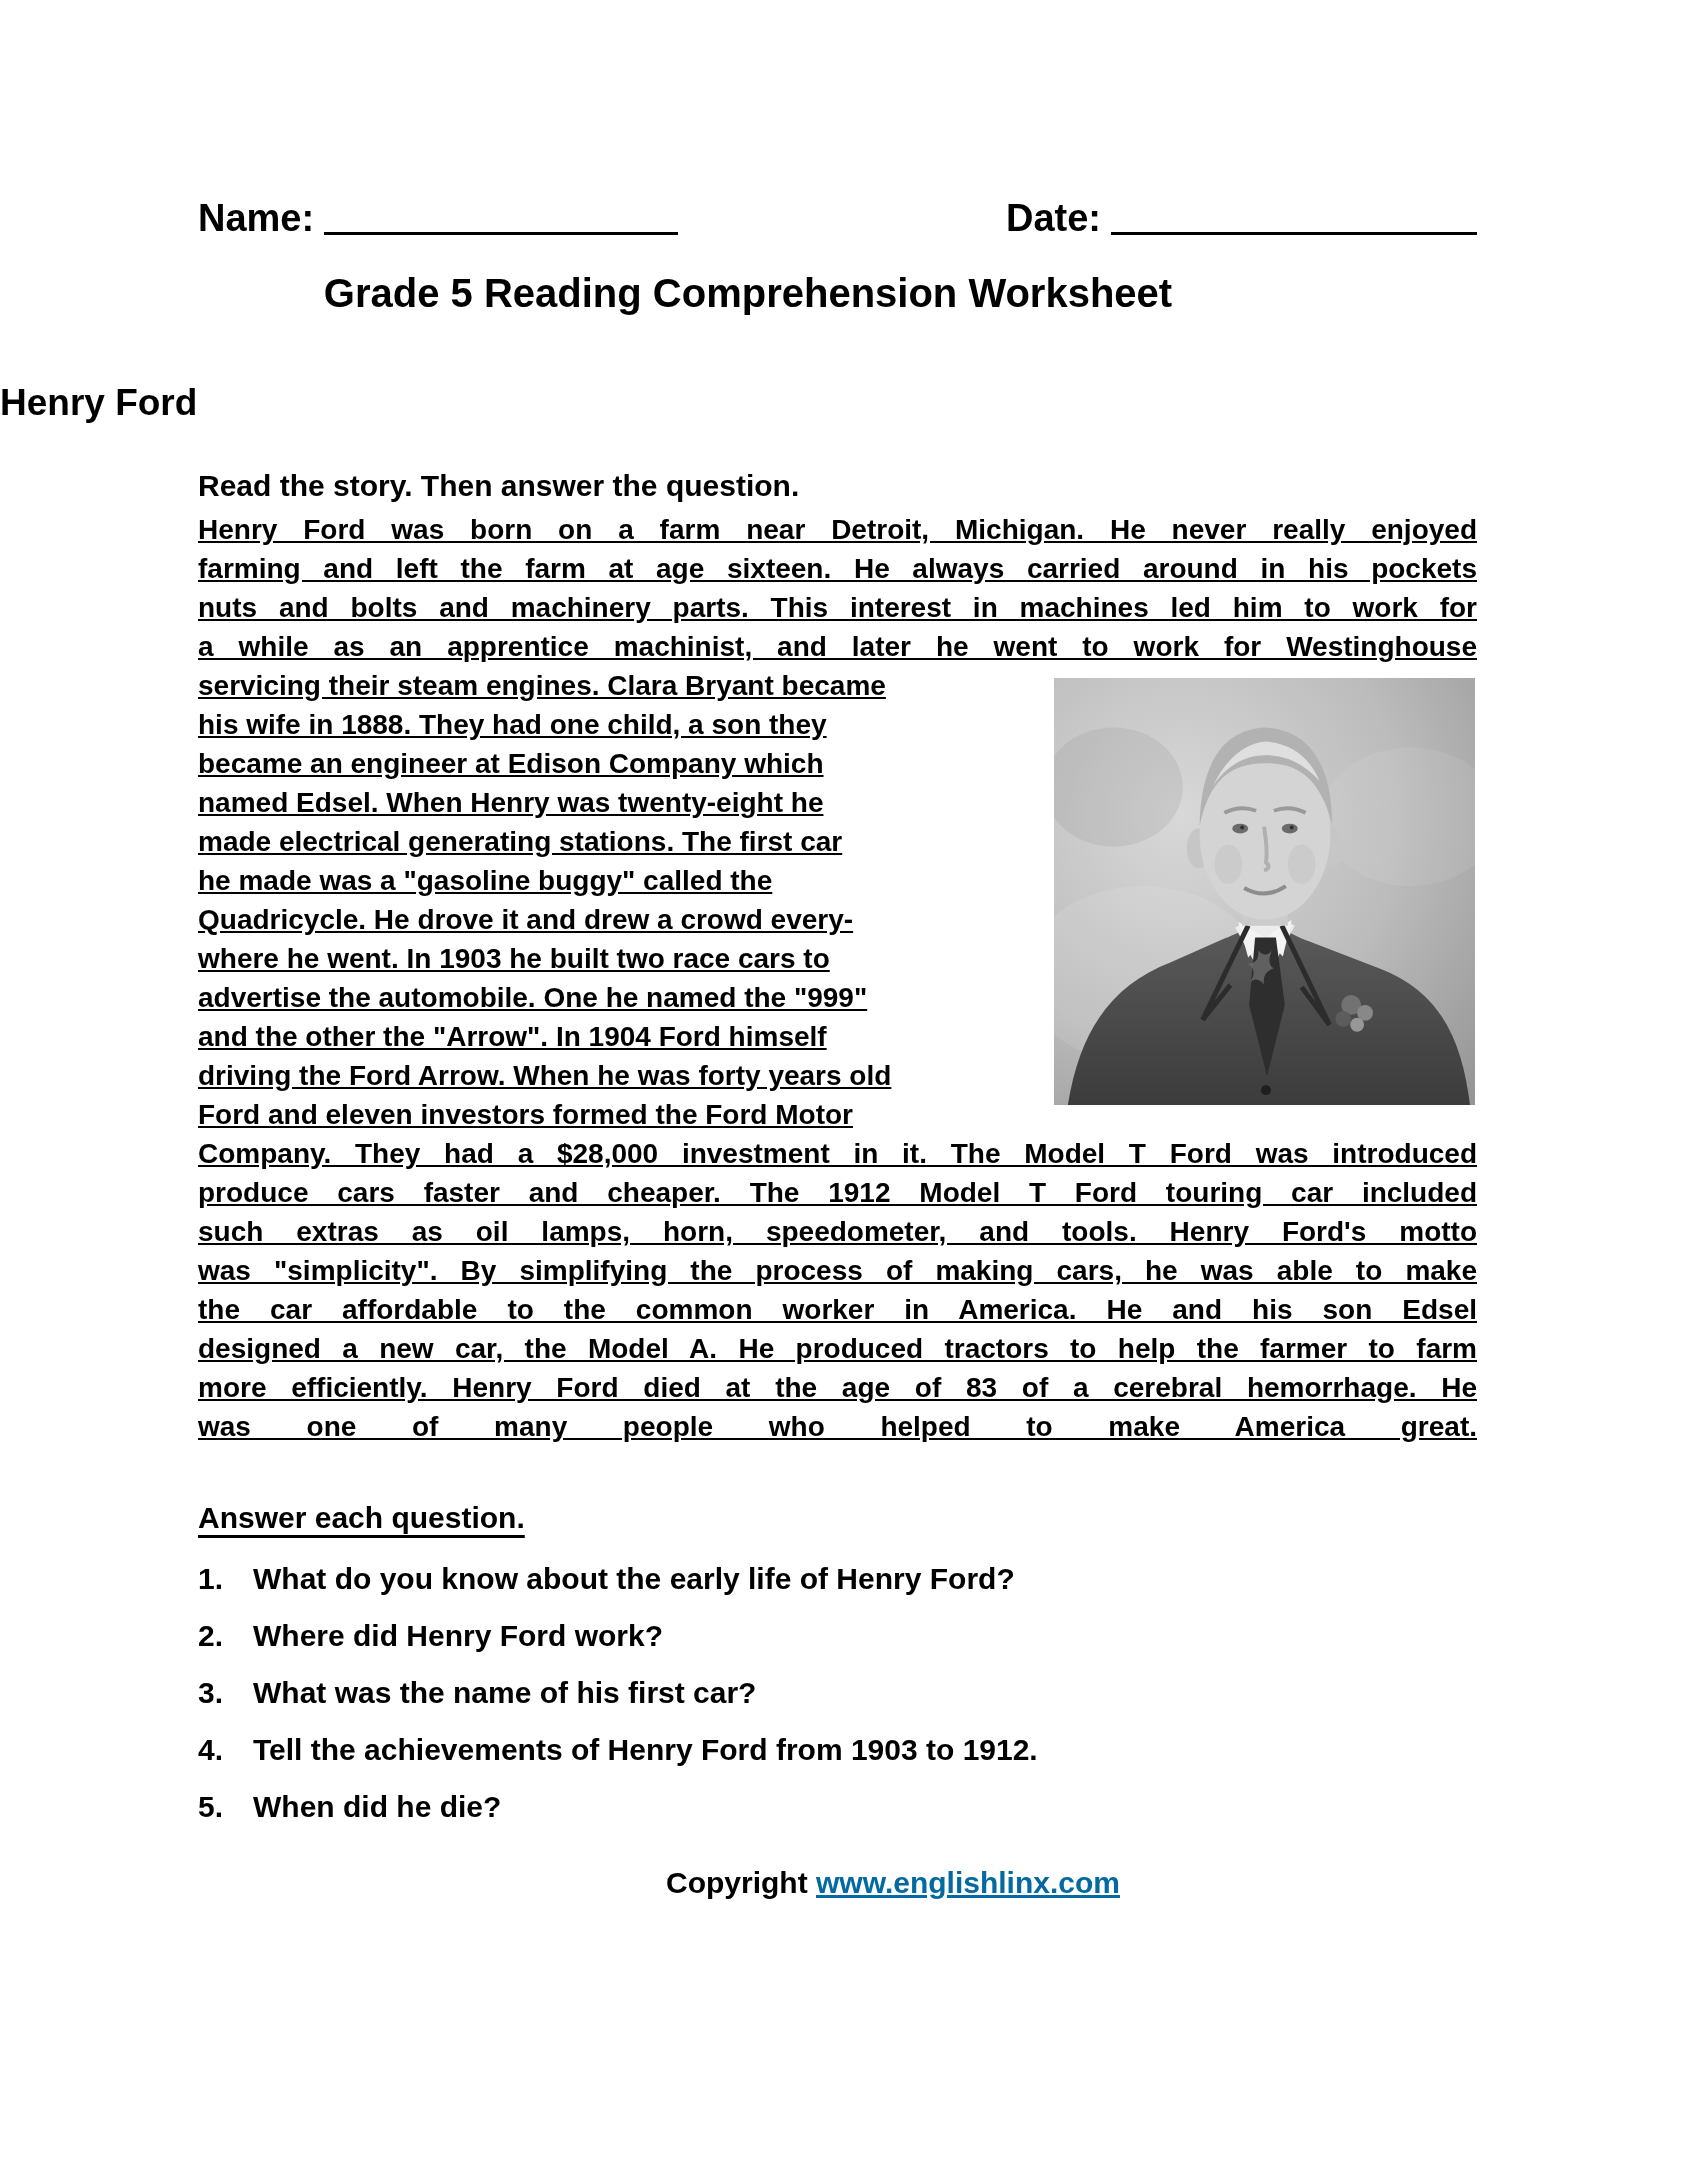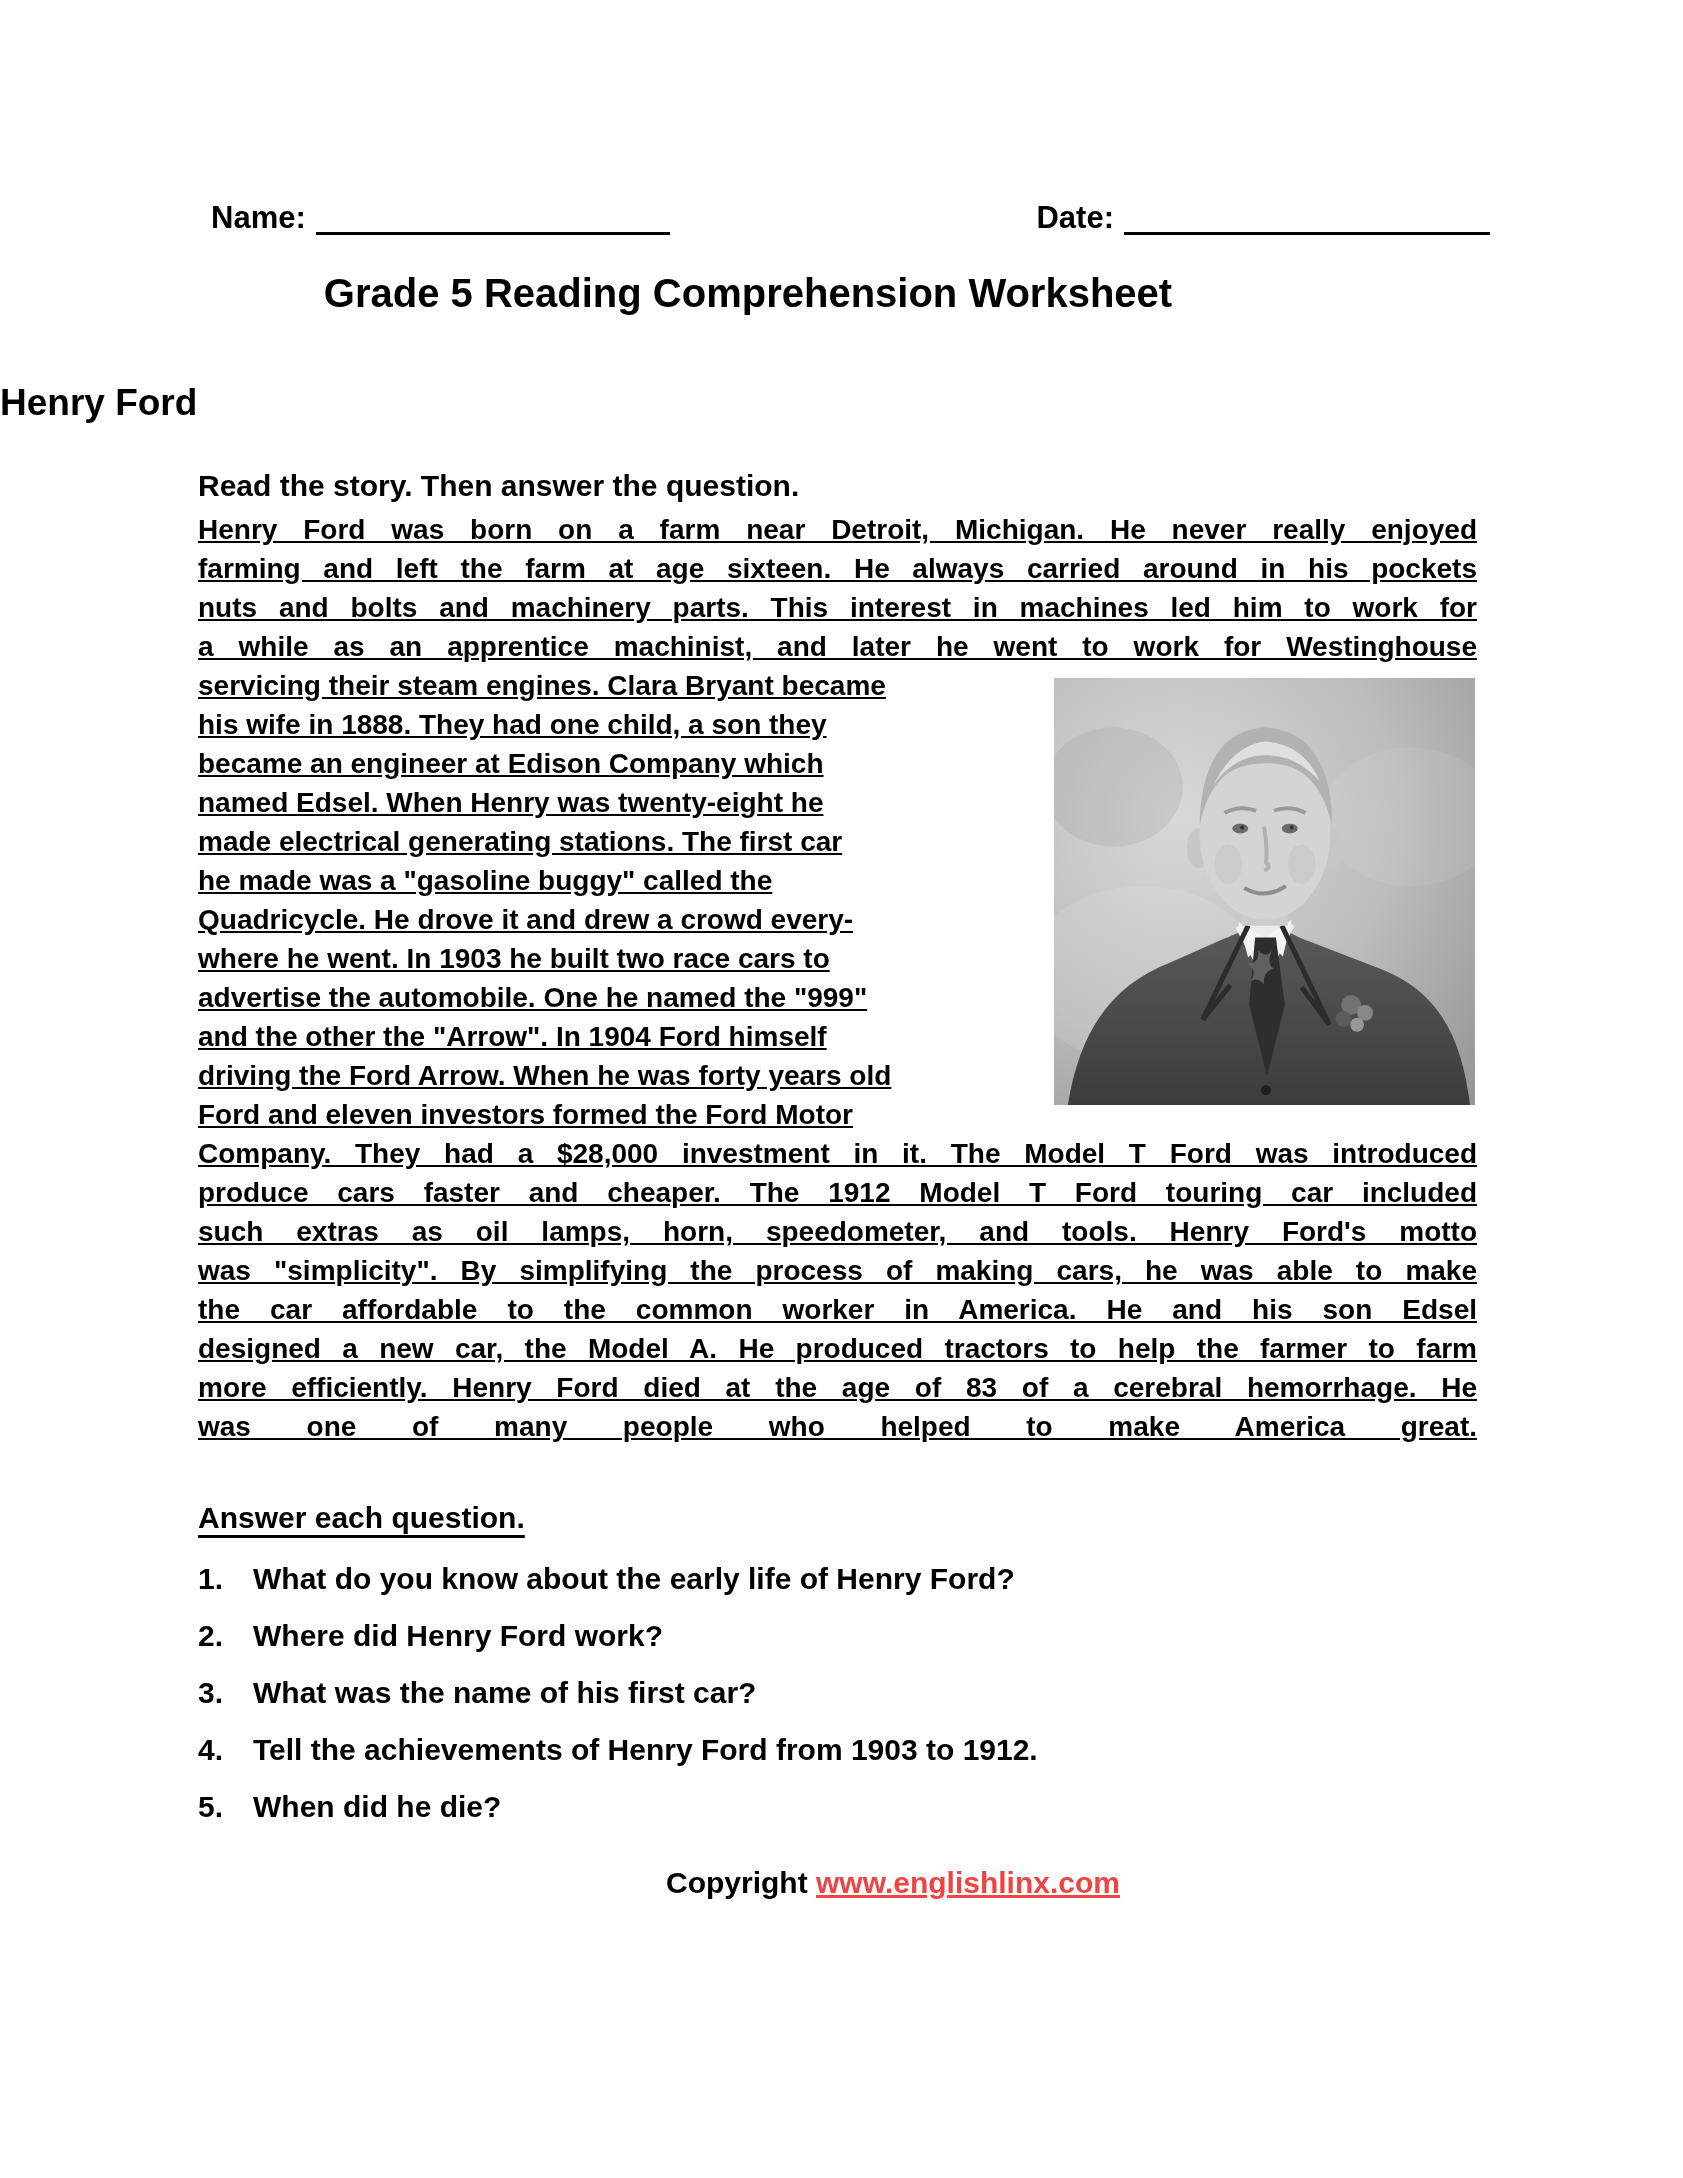--- a/index.html
+++ b/index.html
@@ -6,21 +6,21 @@
   body{
     width:1683px;height:2178px;background:#ffffff;color:#000;
     font-family:"Liberation Sans", sans-serif;font-weight:bold;
     overflow:hidden;position:relative;
   }
   .page{position:absolute;inset:0;}
 
   
   .name-date-row{
     position:absolute;top:201px;left:198px;width:1279px;
-    display:flex;align-items:flex-end;font-size:31px;line-height:34px;margin-left:13px;
+    display:flex;align-items:flex-end;font-size:38px;line-height:34px;
   }
   .blank-line{border-bottom:3px solid #000;height:30px;}
   .name-blank{width:354px;margin-left:10px;}
   .row-spacer{flex:1;}
   .date-blank{width:366px;margin-left:10px;}
 
   
   .title{position:absolute;top:271px;left:0;width:1496px;text-align:center;font-size:40px;}
   .subtitle{position:absolute;top:382px;left:0;width:1683px;font-size:37px;}
 
@@ -51,21 +51,21 @@
   .questions{position:absolute;top:1562px;left:198px;width:1279px;}
   .question{display:flex;font-size:30px;line-height:34px;margin-bottom:23px;}
   .q-num{width:55px;flex:0 0 55px;}
   .q-text{flex:1;}
 
   
   .footer{
     position:absolute;top:1865px;left:0;width:1683px;box-sizing:border-box;
     padding-left:103px;text-align:center;font-size:30px;line-height:36px;
   }
-  .copyright-link{color:#ef4444;text-decoration:underline;text-decoration-thickness:3px;cursor:pointer;}
+  .copyright-link{color:#0369a1;text-decoration:underline;text-decoration-thickness:3px;cursor:pointer;}
 </style>
 </head>
 <body>
 
 <div class="page">
 
   <div class="name-date-row">
     <span>Name:</span>
     <span class="blank-line name-blank"></span>
     <span class="row-spacer"></span>

